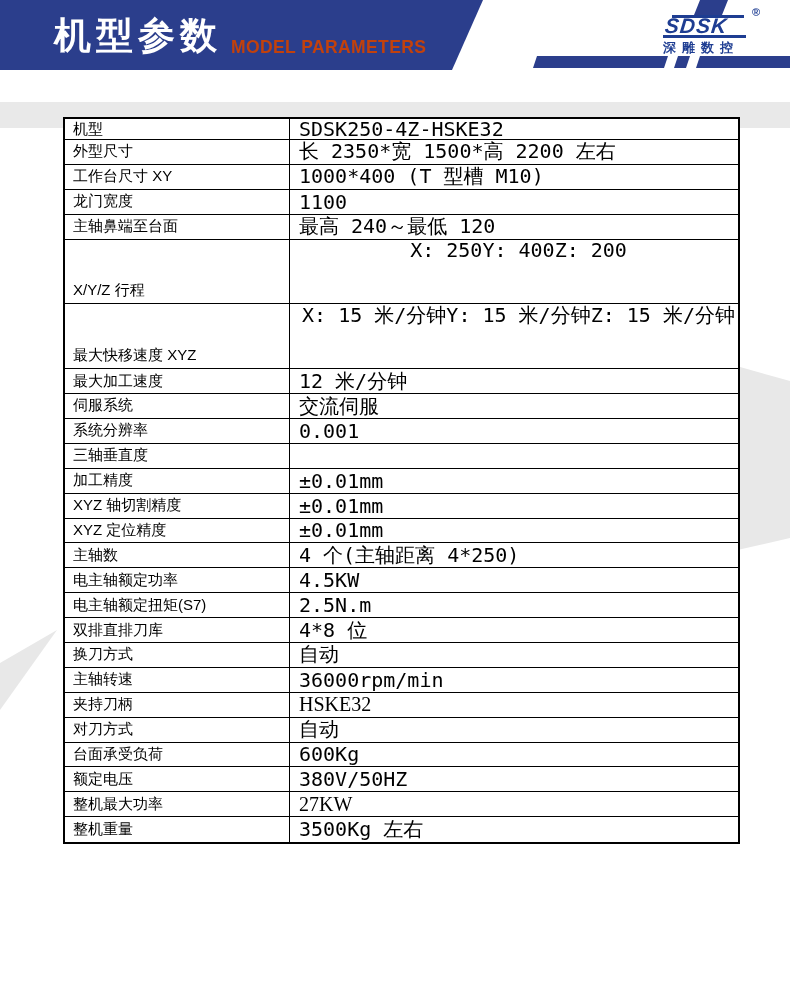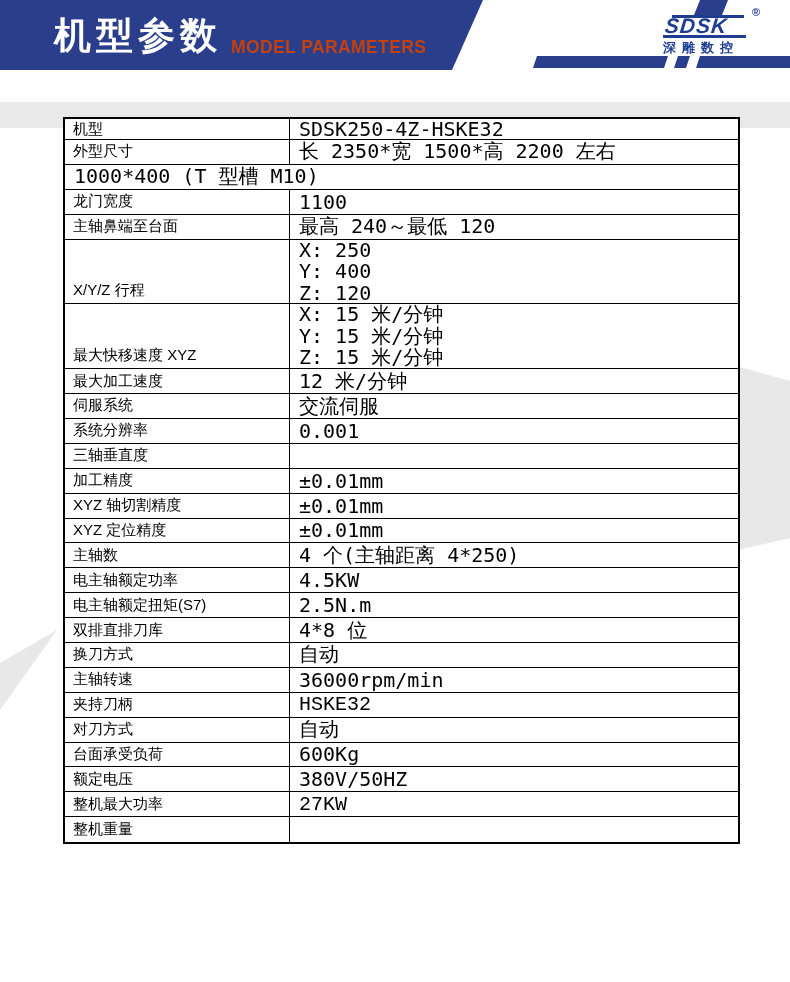--- a/index.html
+++ b/index.html
@@ -56,22 +56,22 @@
   .trow{display:flex;height:24.9px;border-bottom:1px solid var(--ink);}
   .trow:first-child{height:21px;}
   .trow.tall{height:64.8px;}
   .trow:last-child{border-bottom:none;}
   .cell{height:100%;}
   .cell.label{width:225px;border-right:1px solid var(--ink);display:flex;align-items:center;
     padding-left:8px;font-size:15px;color:var(--ink);}
   .trow.tall .cell.label{align-items:flex-end;padding-bottom:3px;}
   .cell.value{flex:1;display:flex;align-items:center;padding-left:9px;
     font-family:"DejaVu Sans Mono","Liberation Mono",monospace;font-size:20px;color:var(--ink);}
-  .cell.value.sans{font-family:Liberation Mono, monospace;font-weight:500;}
-  .trow.tall .cell.value{flex-direction:column;align-items:stretch;justify-content:center;}
+  .cell.value.sans{font-family:Liberation Serif, serif;font-weight:500;}
+  .trow.tall .cell.value{align-items:stretch;justify-content:center;}
   .vline{height:21.4px;display:flex;align-items:center;}
 </style>
 </head>
 <body>
 
 <div class="page">
 
   <div class="gray-band"></div>
   <div class="left-wedge"></div>
   <div class="right-wedge"></div>
@@ -96,36 +96,37 @@
   <div class="param-table" id="param-table">
       <div class="trow">
         <div class="cell label">机型</div>
         <div class="cell value">SDSK250-4Z-HSKE32</div>
       </div>
       <div class="trow">
         <div class="cell label">外型尺寸</div>
         <div class="cell value">长 2350*宽 1500*高 2200 左右</div>
       </div>
       <div class="trow">
+        <div class="cell label">工作台尺寸 XY</div>
         <div class="cell value">1000*400 (T 型槽 M10)</div>
       </div>
       <div class="trow">
         <div class="cell label">龙门宽度</div>
         <div class="cell value">1100</div>
       </div>
       <div class="trow">
         <div class="cell label">主轴鼻端至台面</div>
         <div class="cell value">最高 240～最低 120</div>
       </div>
       <div class="trow tall">
         <div class="cell label">X/Y/Z 行程</div>
         <div class="cell value">
           <div class="vline">X: 250</div>
           <div class="vline">Y: 400</div>
-          <div class="vline">Z: 120</div>
+          <div class="vline">Z: 200</div>
         </div>
       </div>
       <div class="trow tall">
         <div class="cell label">最大快移速度 XYZ</div>
         <div class="cell value">
           <div class="vline">X: 15 米/分钟</div>
           <div class="vline">Y: 15 米/分钟</div>
           <div class="vline">Z: 15 米/分钟</div>
         </div>
       </div>
@@ -195,16 +196,17 @@
       <div class="trow">
         <div class="cell label">额定电压</div>
         <div class="cell value">380V/50HZ</div>
       </div>
       <div class="trow">
         <div class="cell label">整机最大功率</div>
         <div class="cell value sans">27KW</div>
       </div>
       <div class="trow">
         <div class="cell label">整机重量</div>
+        <div class="cell value">3500Kg 左右</div>
       </div>
     </div>
 
 </div>
 
 </body></html>

